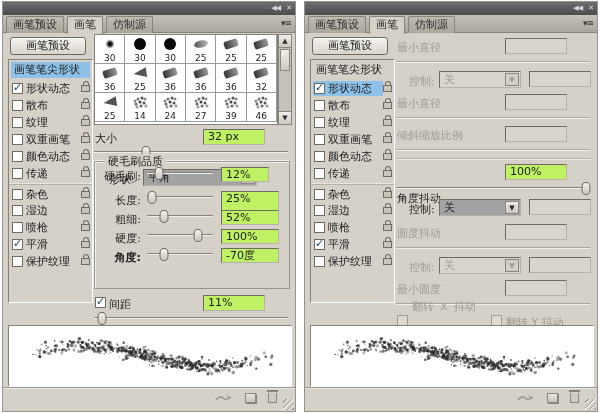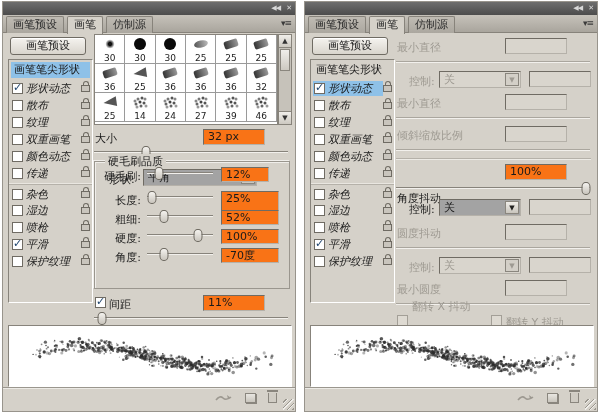--- a/index.html
+++ b/index.html
@@ -33,21 +33,21 @@
              border:1px solid; border-color:#87837b #ffffff #ffffff #87837b; padding:1px 0; }
   .tip-shape { height:16px; line-height:15px; margin:1px 2px 2px 2px; padding-left:3px; }
   .tip-shape.sel { background:#8ec1e8; }
   .sb-item { display:flex; align-items:center; height:17px; padding:0 2px 0 2px; }
   .sb-item.sep { border-top:1px solid #b5b1a9; box-shadow:0 -1px 0 #e9e6e0; margin-top:2px; padding-top:1px; height:18px; }
   .row-main { display:flex; align-items:center; flex:1; height:15px; padding-left:1px; }
   .row-main.sel { background:#8ec1e8; }
   .cb { width:11px; height:11px; background:#ffffff; border:1px solid #6f6b63; margin-right:3px; position:relative; flex:0 0 auto; }
   .cb.checked::after { content:"✓"; position:absolute; left:0px; top:-3px; font-size:11px; color:#20456e; }
   .cb.dis { border-color:#a39f97; background:#dedad2; }
-  .sb-label { font-size:11px; white-space:nowrap;font-style:italic; }
+  .sb-label { font-size:11px; white-space:nowrap; }
   .lock { width:9px; height:7px; background:#c9c5bd; border:1px solid #6f6b63; position:relative; margin-left:auto; flex:0 0 auto; }
   .lock::before { content:""; position:absolute; left:1px; top:-5px; width:4px; height:4px; border:1px solid #6f6b63; border-bottom:none; border-radius:3px 3px 0 0; }
 
   
   .grid { position:absolute; left:91px; top:0; width:184px; height:91px; overflow:hidden; background:#ffffff; border:1px solid #87837b; }
   .grid-inner { display:grid; grid-template-columns:repeat(6,1fr); }
   .cell { height:29px; border-right:1px solid #9a9a9a; border-bottom:1px solid #9a9a9a; background:#ffffff; text-align:center; position:relative; }
   .bsize { position:absolute; bottom:0; left:0; right:0; font-size:9px; color:#222; line-height:10px; }
   .glyph { position:absolute; left:50%; top:9px; transform:translate(-50%,-50%); }
   .g-soft { width:9px; height:9px; border-radius:50%; background:radial-gradient(circle,#111 25%,rgba(0,0,0,.25) 60%,transparent 75%); }
@@ -60,21 +60,21 @@
 
   
   .vscroll { position:absolute; left:275px; top:0; width:14px; height:91px; background:#c6c2ba; border:1px solid #87837b; }
   .sc-btn { height:13px; background:linear-gradient(#f0eeea,#cdc9c1); border-bottom:1px solid #8a867e; font-size:7px; text-align:center; line-height:12px; color:#333; }
   .sc-btn.down { position:absolute; bottom:0; left:0; right:0; border-top:1px solid #8a867e; border-bottom:none; }
   .sc-thumb { position:absolute; top:14px; left:1px; width:10px; height:22px; background:linear-gradient(#f0eeea,#cdc9c1); border:1px solid #8a867e; }
 
   
   .lab { position:absolute; font-size:11px; white-space:nowrap; }
   .lab.dis, .dis-txt { color:#9e9a92; }
-  .vbox { position:absolute; width:62px; height:16px; background:#f97316; border:1px solid; border-color:#6f6b63 #b5b1a9 #b5b1a9 #6f6b63; font-size:11px; padding:0 4px; line-height:14px; }
+  .vbox { position:absolute; width:62px; height:16px; background:#bef264; border:1px solid; border-color:#6f6b63 #b5b1a9 #b5b1a9 #6f6b63; font-size:11px; padding:0 4px; line-height:14px; }
   .vbox.dis { background:#d9d5cd; color:transparent; }
   .slider { position:absolute; height:13px; }
   .strack { position:absolute; left:0; right:0; top:5px; height:2px; background:#b0aca4; border-top:1px solid #87837b; border-bottom:1px solid #f2f0ec; }
   .slider.dis .strack { background:#c6c2ba; border-top-color:#aaa69e; }
   .sthumb { position:absolute; top:0; width:9px; height:13px; background:linear-gradient(#f4f2ee,#c9c5bd); border:1px solid #6f6b63; border-radius:4px/5px; transform:translateX(-50%); }
 
   
   .dd { position:absolute; height:17px; background:#a3a3a3; border:1px solid; border-color:#6f6b63 #b5b1a9 #b5b1a9 #6f6b63; padding:1px 4px; line-height:14px; }
   .dd .arrow { position:absolute; right:1px; top:1px; bottom:1px; width:14px; background:linear-gradient(#f0eeea,#c9c5bd); border:1px solid #8a867e; text-align:center; font-size:7px; line-height:13px; color:#222; }
   .dd.dis { background:#d9d5cd; color:#9e9a92; }
@@ -358,21 +358,21 @@
             <div class="b-row" style="position:relative; height:19px; margin-top:0;">
               <span class="lab" style="right:148px; top:3px;">硬度:</span>
               <div class="slider" style="left:52px; top:1px; width:66px;">
                 <div class="strack"></div>
                 <div class="sthumb" style="left: 78%;"></div>
               </div>
               <span class="vbox" style="left:126px; top:1px; width:58px; height:15px;">100%</span>
             </div>
 
             <div class="b-row" style="position:relative; height:19px; margin-top:0;">
-              <span class="lab" style="right:148px; top:3px;">角度:</span>
+              <span class="lab" style="right:148px; top:3px;font-weight:bold;">角度:</span>
               <div class="slider" style="left:52px; top:1px; width:66px;">
                 <div class="strack"></div>
                 <div class="sthumb" style="left: 25%;"></div>
               </div>
               <span class="vbox" style="left:126px; top:1px; width:58px; height:15px;">-70度</span>
             </div>
           </div>
       </div>
 
       <span class="cb checked" style="position:absolute; left:92px; top:263px;"></span>
@@ -1118,21 +1118,21 @@
         <span class="arrow">▼</span>
       </div>
       <span class="vbox dis" style="left:224px; top:223px;"></span>
       <span class="lab dis" style="left:92px; top:248px;">最小圆度</span>
       <span class="vbox dis" style="left:200px; top:246px;"></span>
       <div class="slider dis" style="left:91px; top:264px; width:194px;">
           <div class="strack"></div>
         </div>
 
       <span class="cb dis" style="position:absolute; left:92px; top:281px;"></span>
-      <span class="lab dis" style="left:107px; top:265px;">翻转 X 抖动</span>
+      <span class="lab dis" style="left:107px; top:265px;font-family:Liberation Mono, monospace;">翻转 X 抖动</span>
       <span class="cb dis" style="position:absolute; left:186px; top:281px;"></span>
       <span class="lab dis" style="left:201px; top:281px;">翻转 Y 抖动</span>
 
       <div class="preview">
         <svg class="scatter" viewBox="0 0 282 60" preserveAspectRatio="none">
             <circle cx="114.1" cy="21.2" r="0.79" fill="#2a2a2a" opacity="0.78"></circle>
             <circle cx="80.3" cy="22.6" r="0.92" fill="#2a2a2a" opacity="0.55"></circle>
             <circle cx="90.6" cy="26.5" r="1.70" fill="#2a2a2a" opacity="0.44"></circle>
             <circle cx="119.3" cy="32.0" r="0.99" fill="#2a2a2a" opacity="0.41"></circle>
             <circle cx="122.8" cy="28.3" r="0.62" fill="#2a2a2a" opacity="0.68"></circle>

